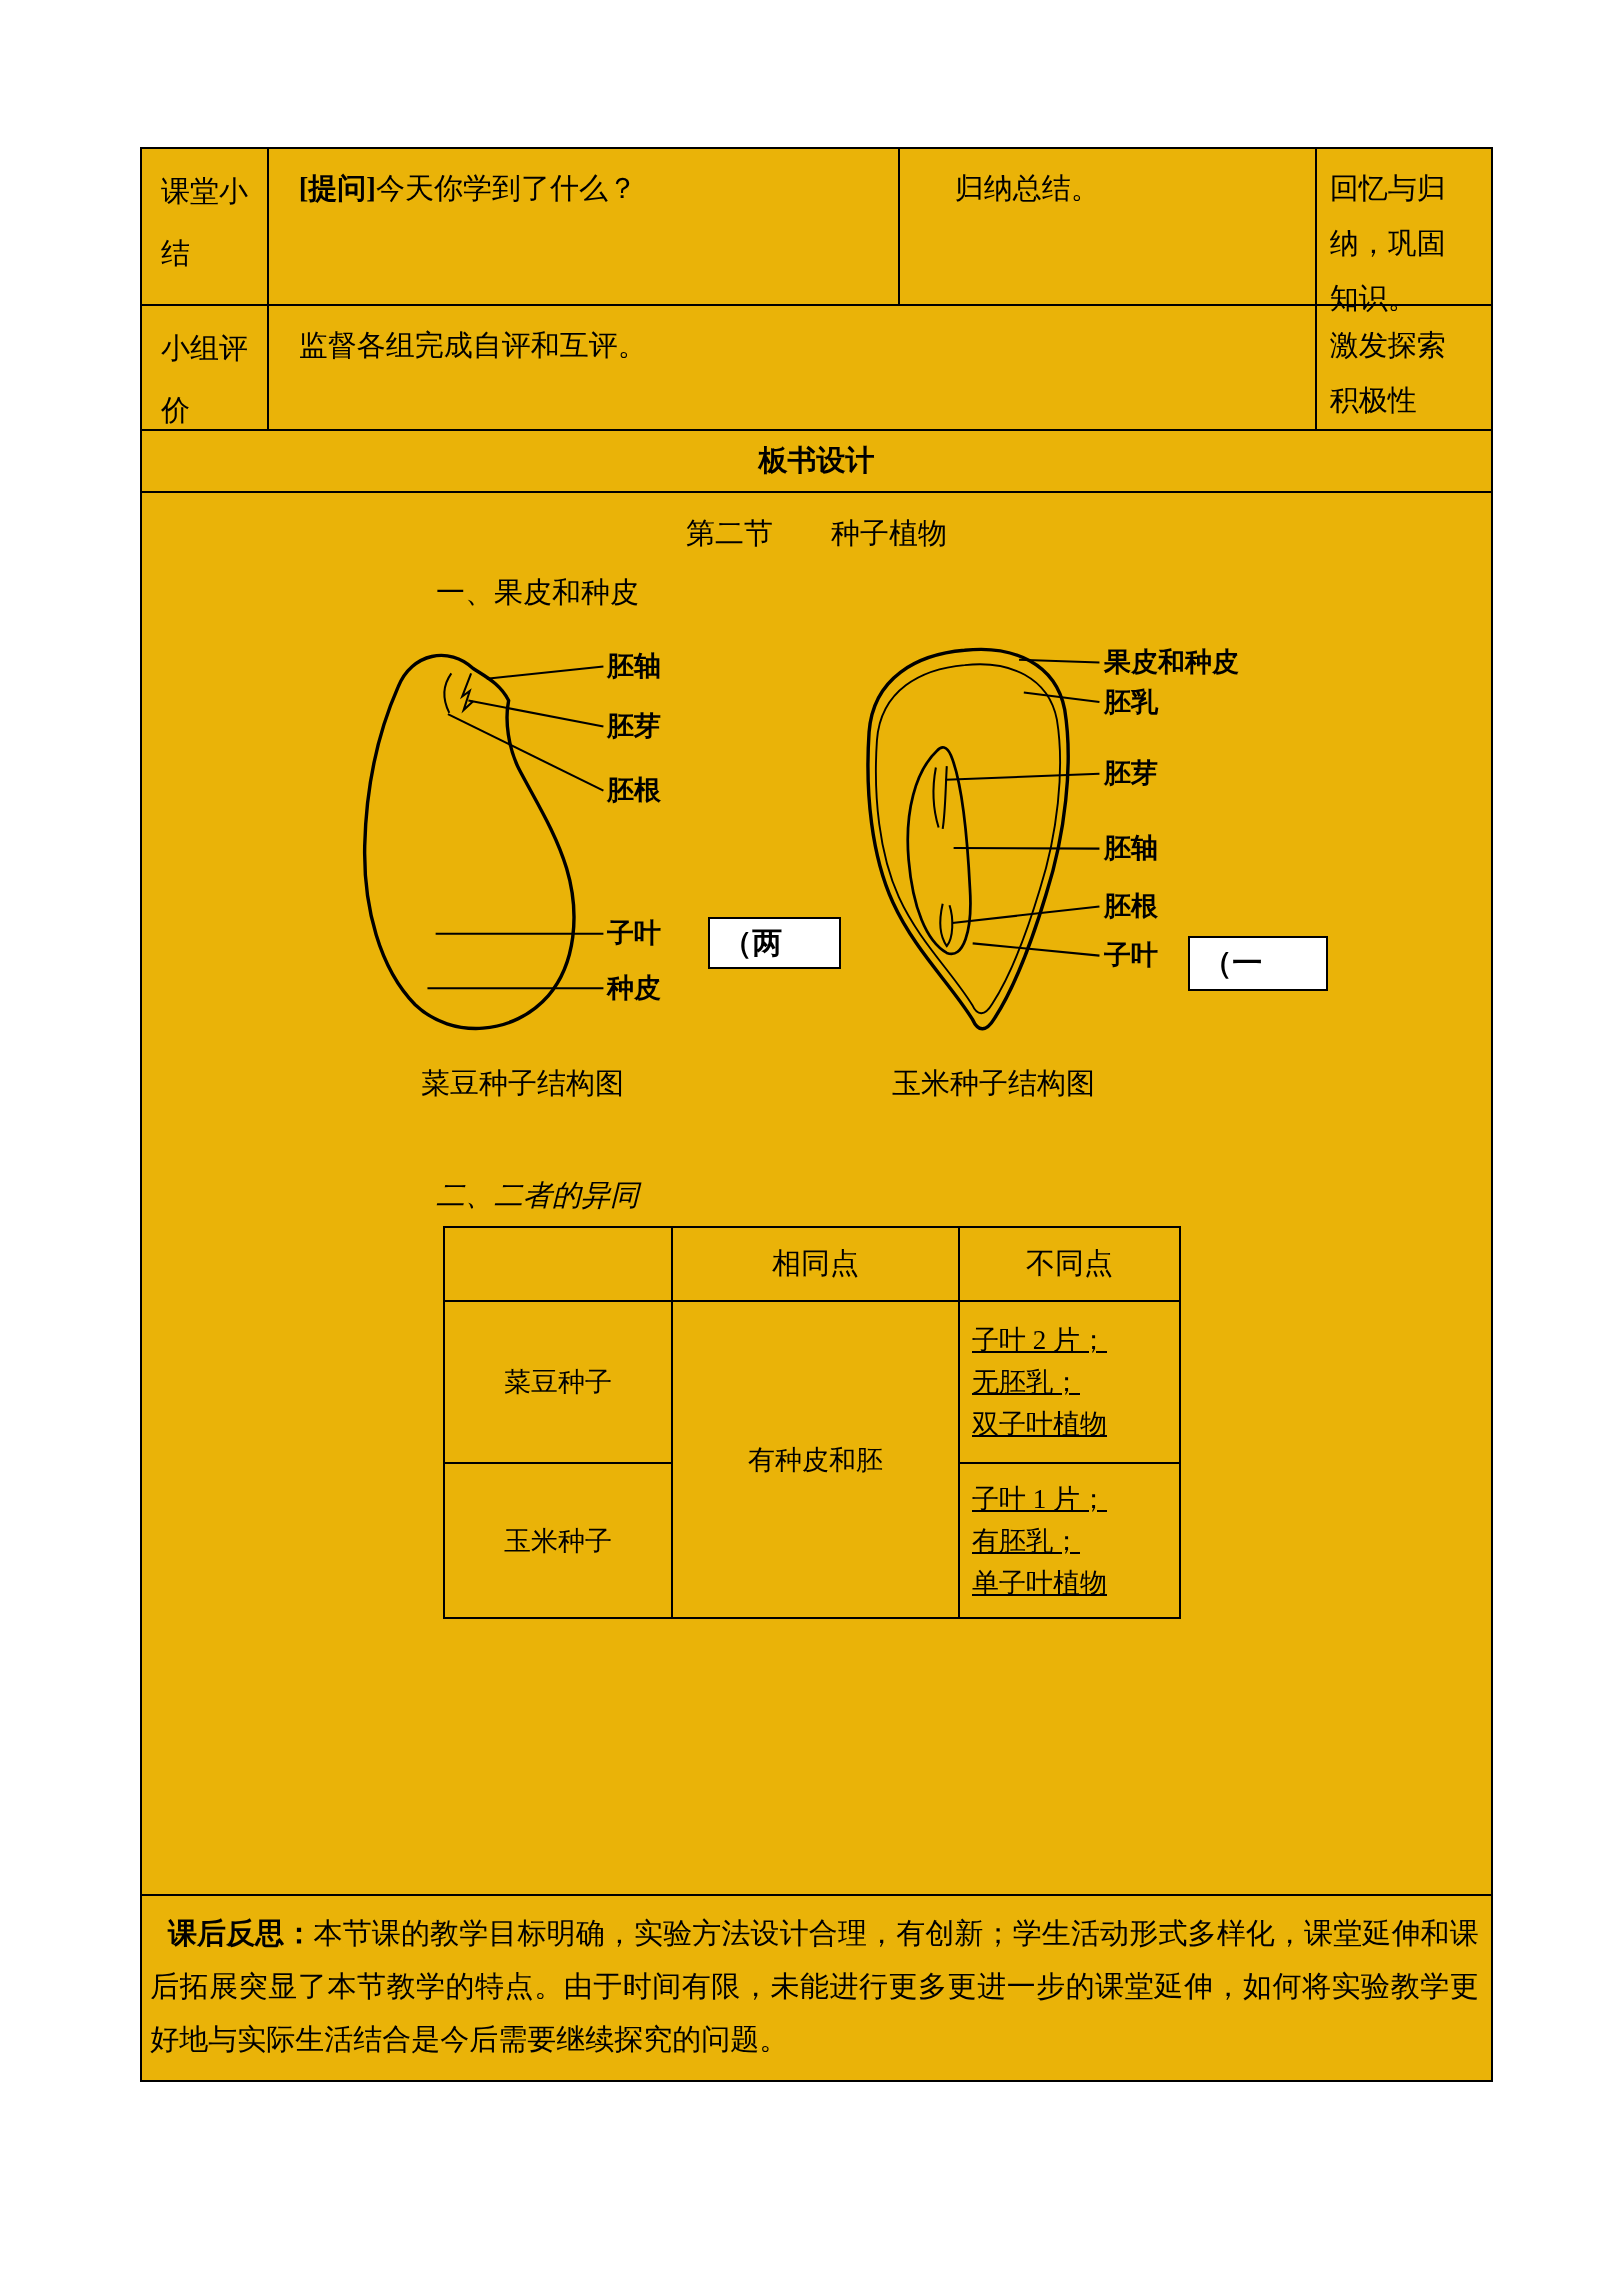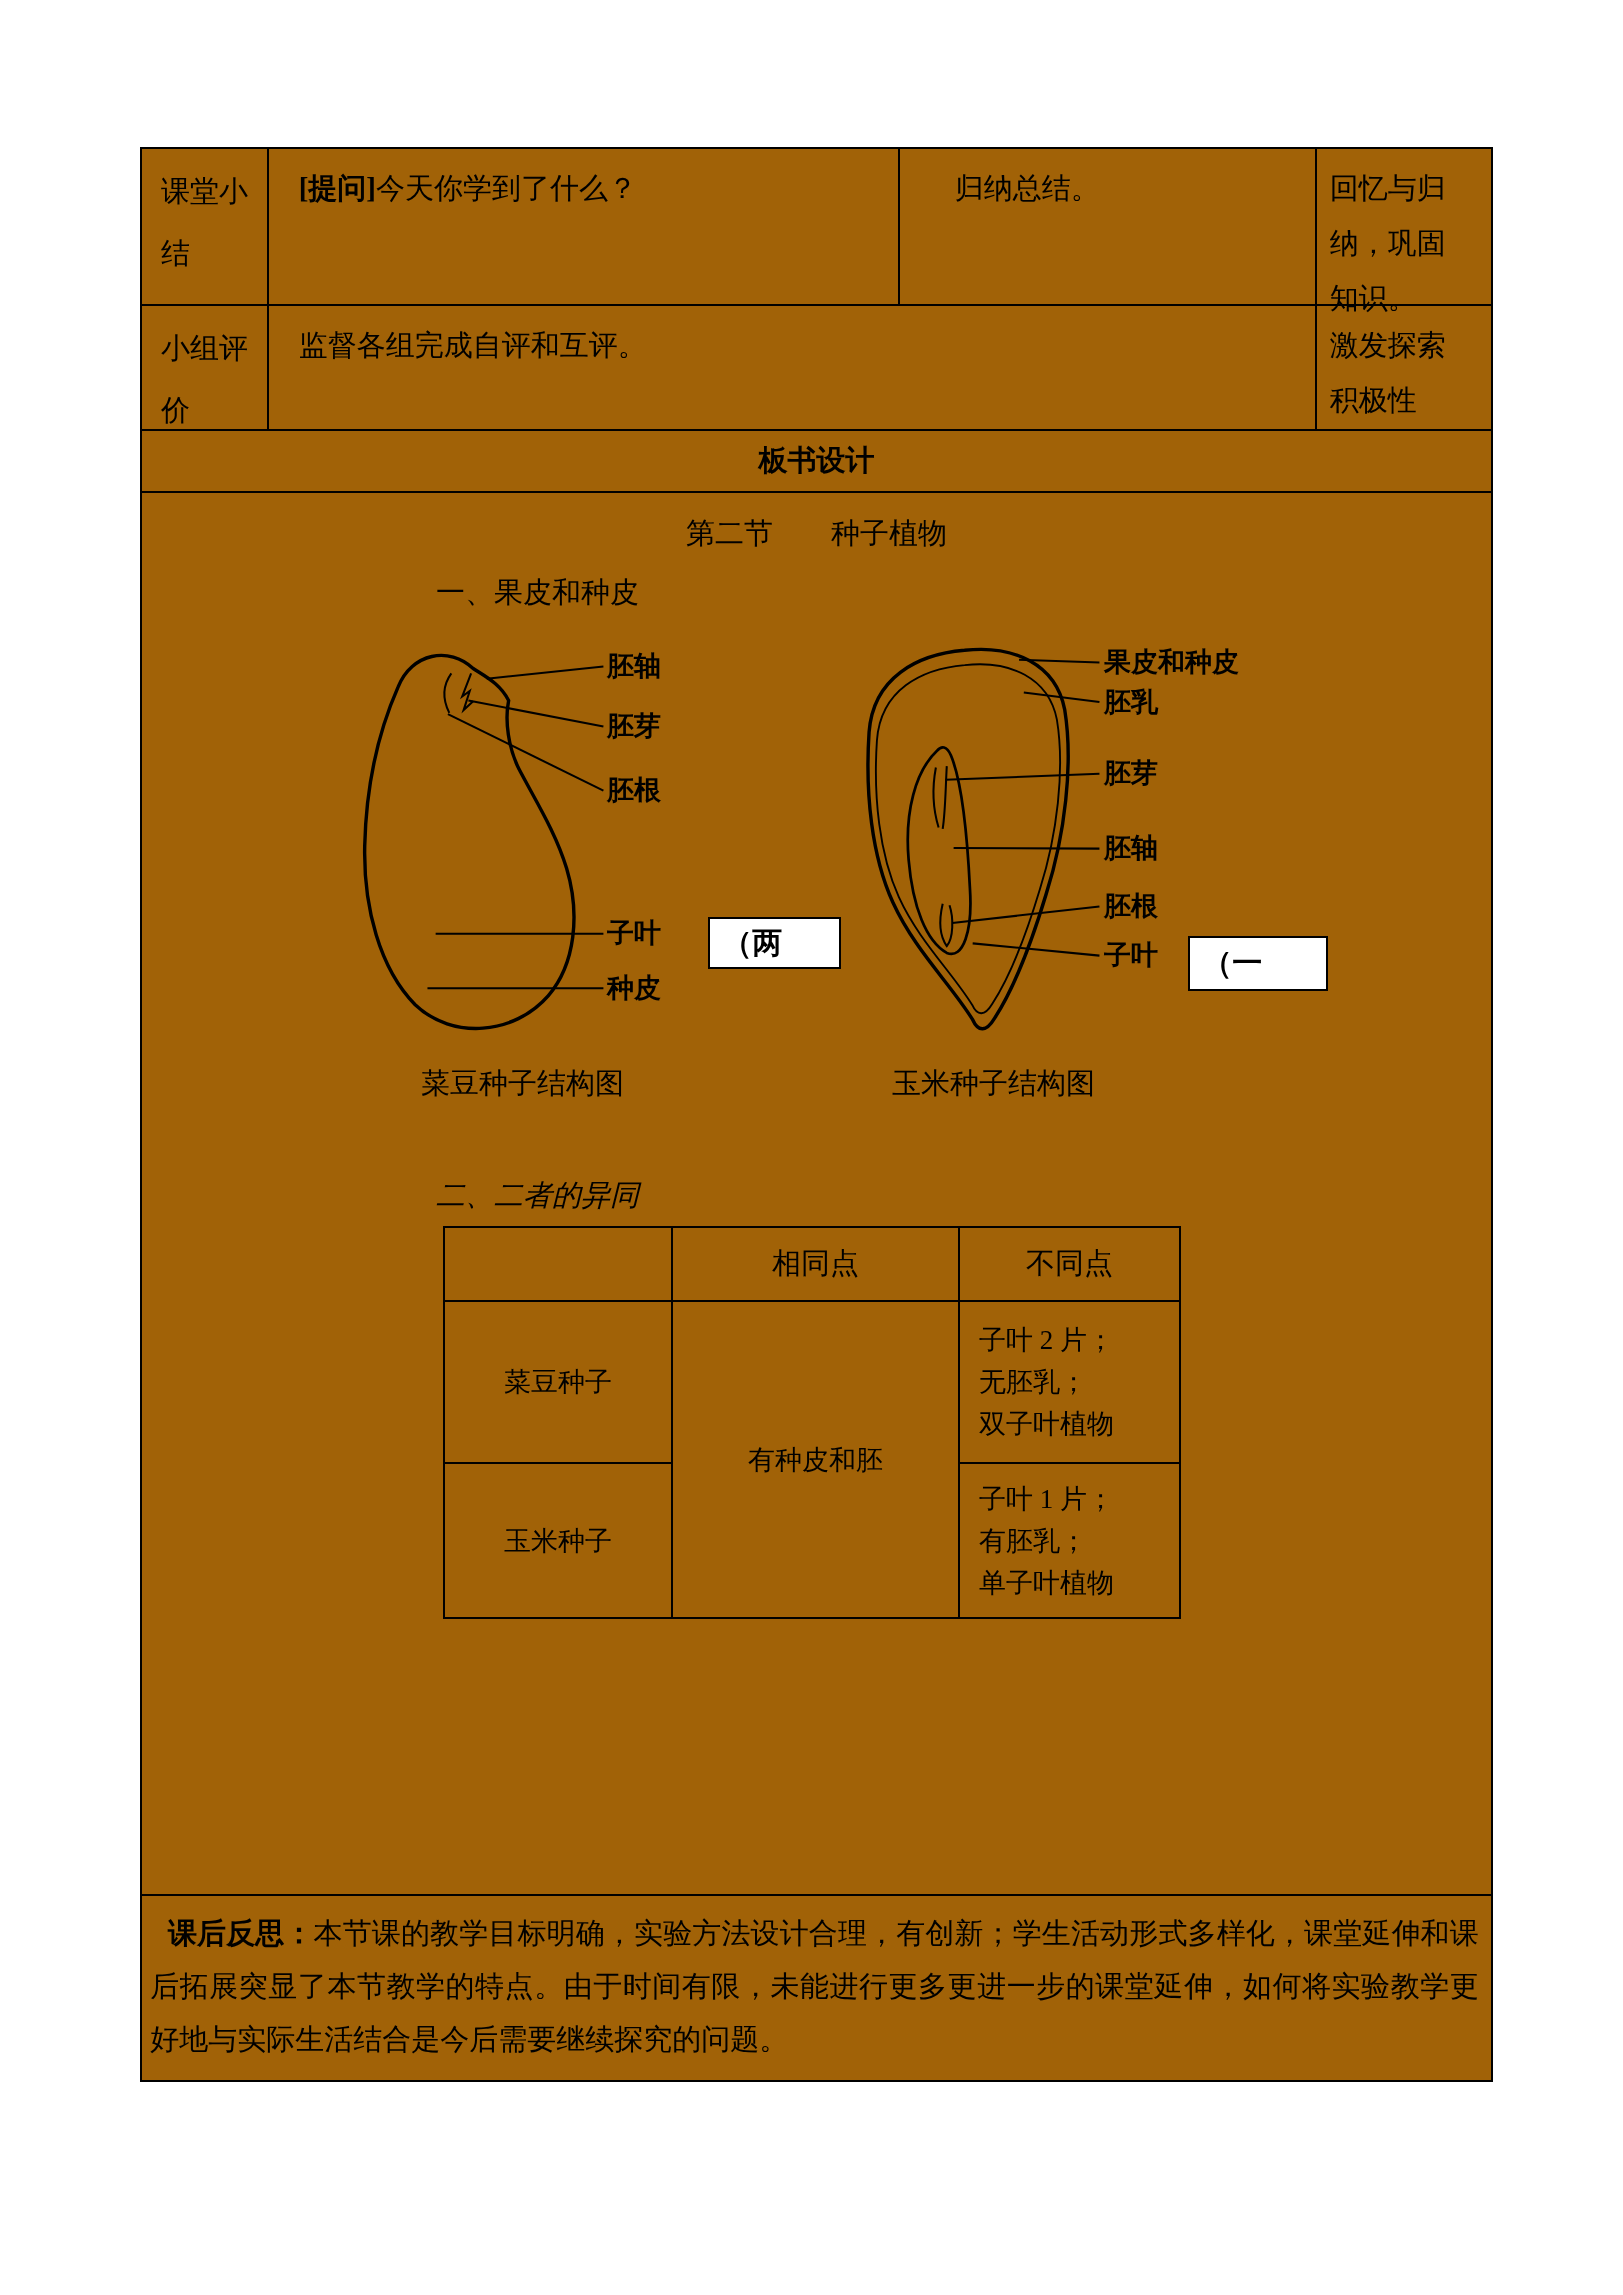--- a/index.html
+++ b/index.html
@@ -14,21 +14,21 @@
     height: 2295px;
     background: #ffffff;
     overflow: hidden;
   }
   .doc-table {
     position: absolute;
     left: 140px;
     top: 147px;
     width: 1353px;
     border: 2px solid #000;
-    background: #a16207;
+    background: #eab308;
   }
   .t-row { display: flex; border-top: 2px solid #000; }
   .t-row:first-child { border-top: none; }
   .t-cell { border-left: 2px solid #000; font-size: 29px; line-height: 55px; }
   .t-cell:first-child { border-left: none; }
 
   
   .row-summary { height: 155px; }
   .cell-head { width: 125px; padding: 11px 0 0 19px; line-height: 62px; }
   .row-summary .cell-teach { width: 633px; padding: 12.3px 20.5px 0 30px; }
@@ -98,24 +98,25 @@
   }
   .compare-table .col-a { width: 228px; }
   .compare-table .col-b { width: 287px; }
   .compare-table .col-c { width: 221px; }
   .compare-table .hdr-row td { height: 74px; text-align: center; font-size: 29px; border-radius: 7px; }
   .compare-table .r1 td { height: 162px; }
   .compare-table .r2 td { height: 155px; }
   .cell-center { text-align: center; border-radius: 13px; }
   .cell-diff {
     text-align: left;
-    padding-left: 19px;
+    padding-left: 12px;
     line-height: 42px;
     white-space: pre-line;
     vertical-align: middle;
+    text-decoration: underline;
   }
 
   
   .row-reflection { display: block; padding: 11px 12.3px 13.6px 8.2px; min-height: 169px; }
   .reflection-text {
     font-size: 29px;
     line-height: 53px;
     text-indent: 17.7px;
     text-align: justify;
   }

